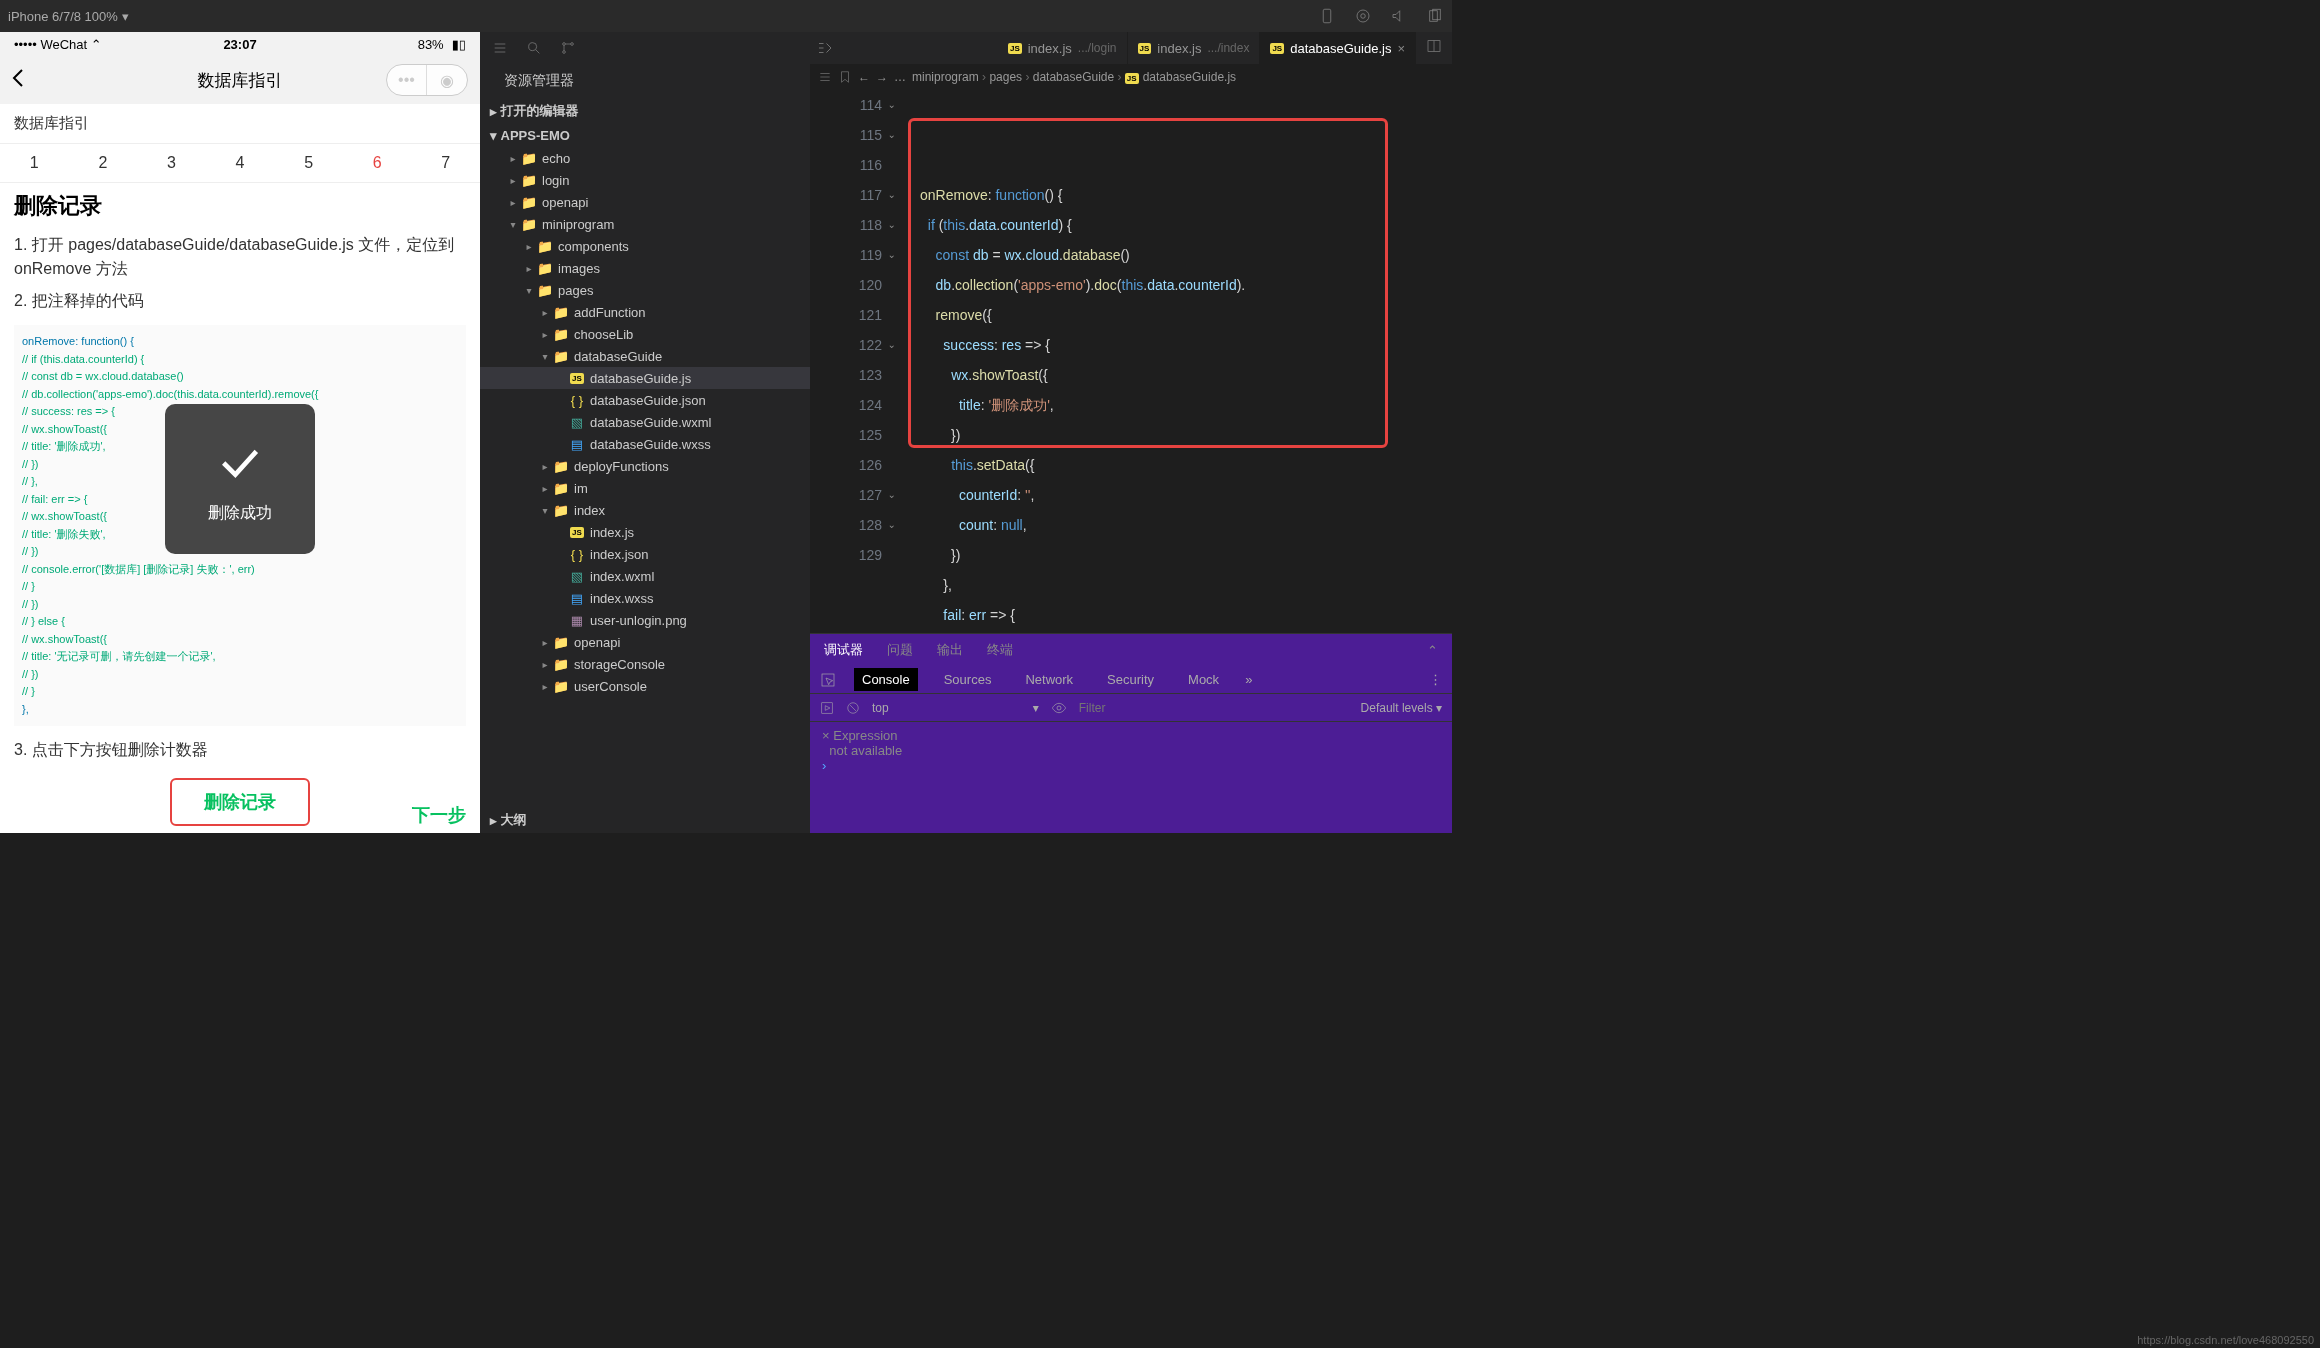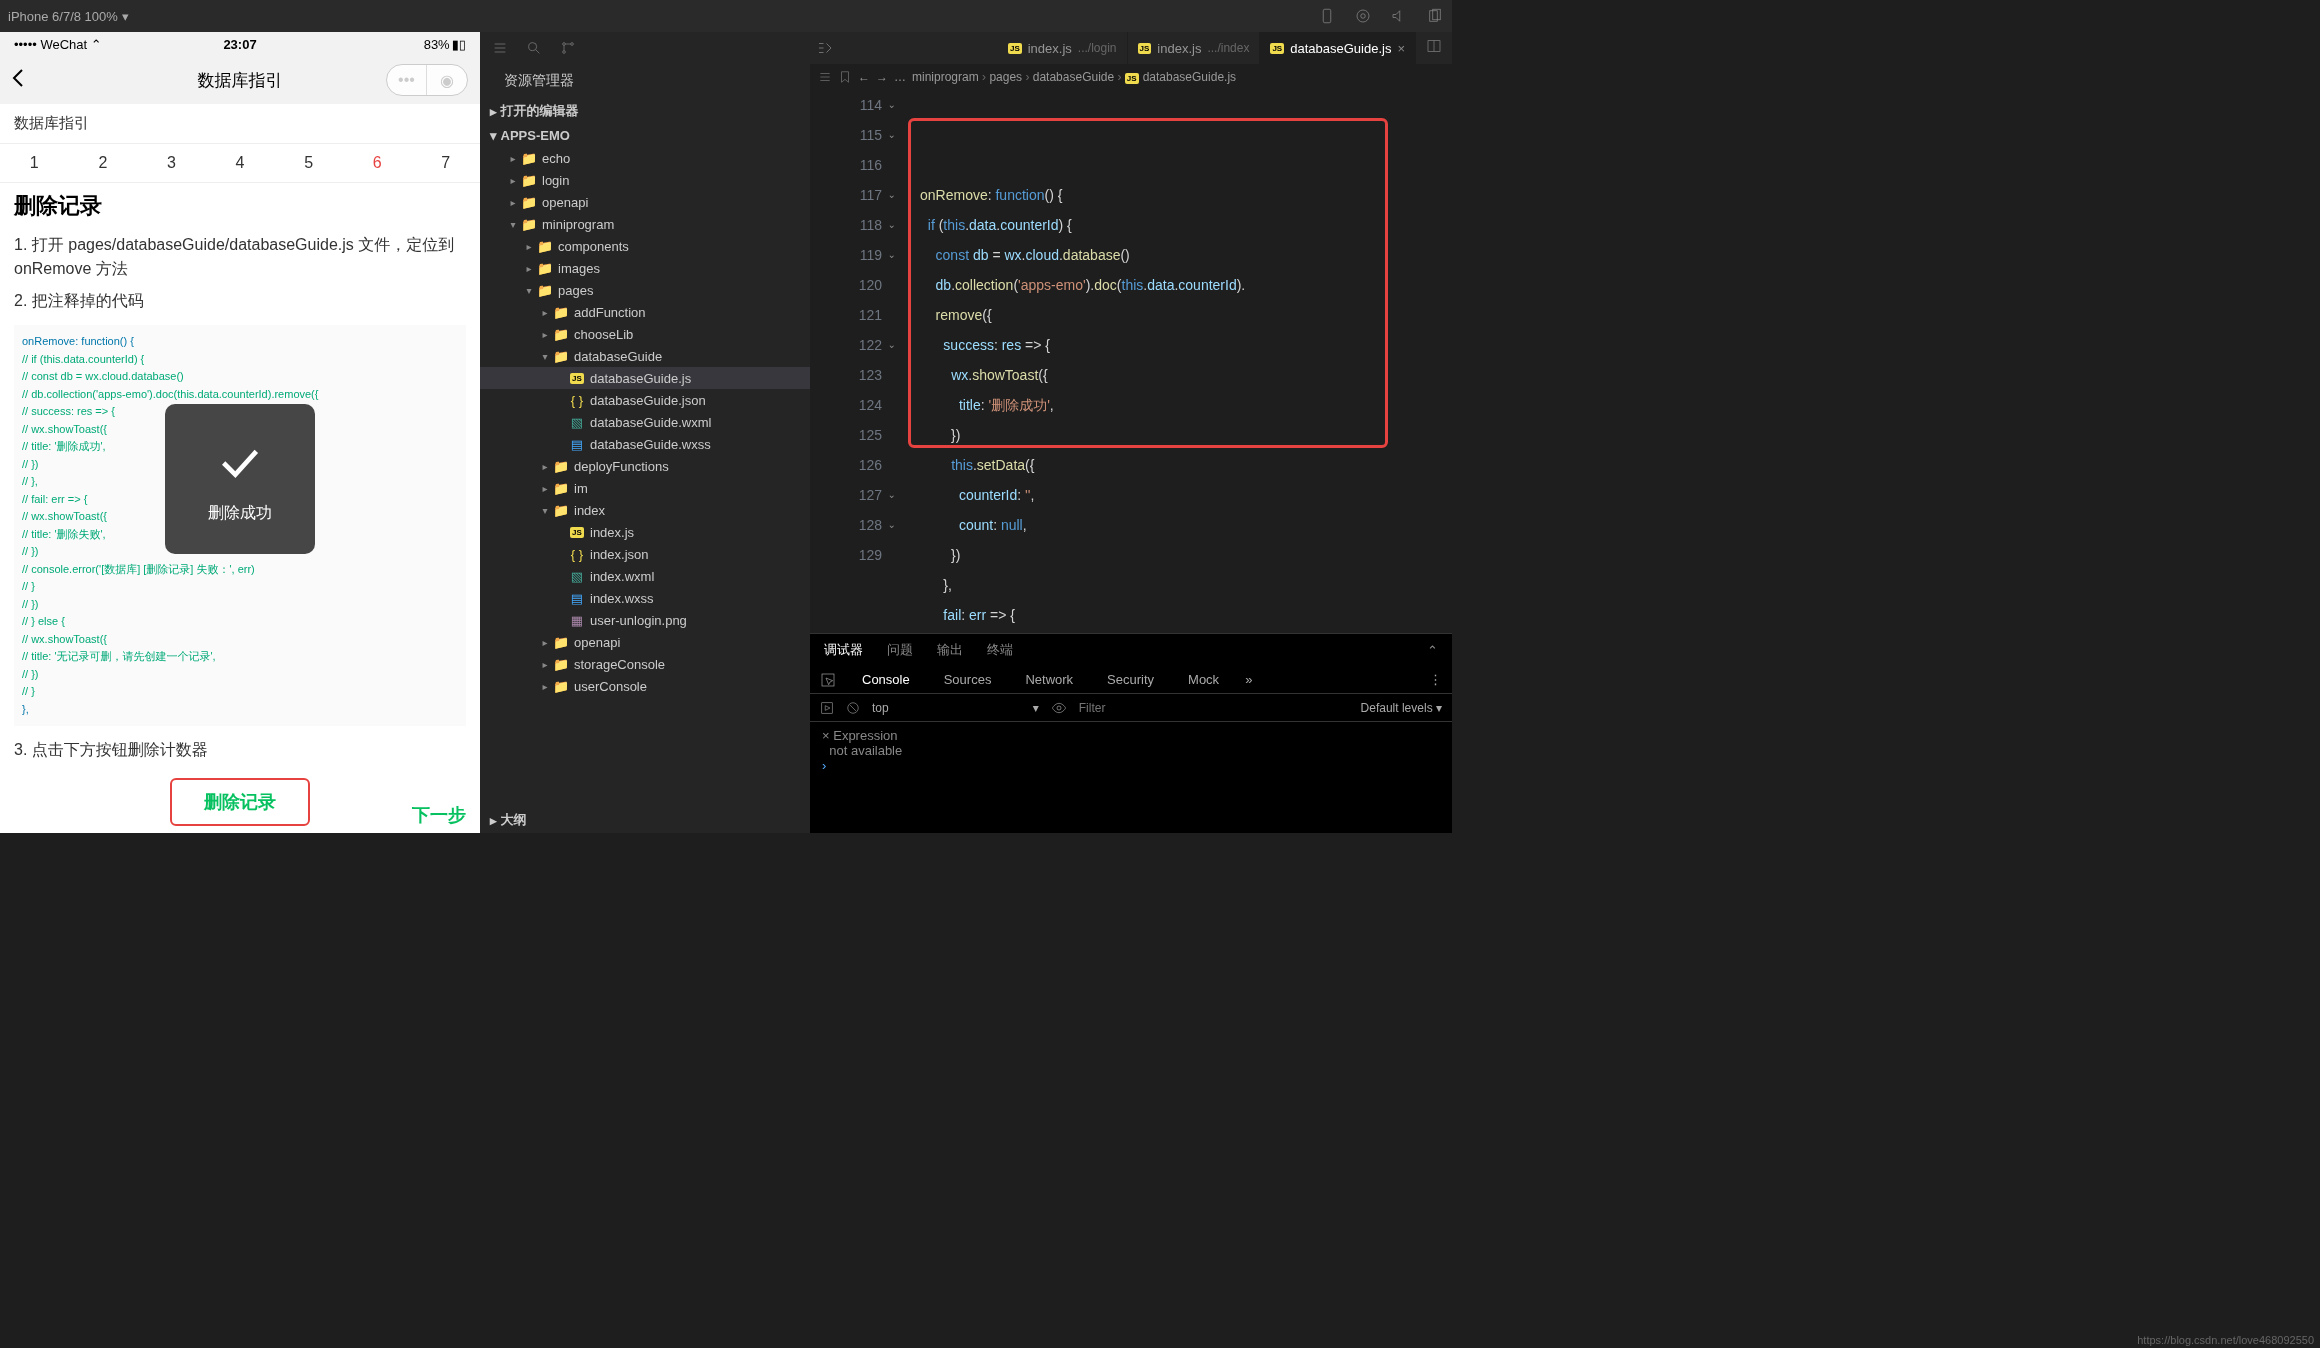--- a/index.html
+++ b/index.html
@@ -12,21 +12,21 @@
 .topbar-icons svg { width: 18px; height: 18px; stroke: #888; fill: none; }
 
 
 .main { display: flex; flex: 1; overflow: hidden; }
 
 
 .sim { width: 480px; background: #f2f2f2; display: flex; flex-direction: column; position: relative; }
 .sim-status { height: 24px; display: flex; align-items: center; padding: 0 14px; font-size: 13px; color: #000; }
 .sim-status .carrier { font-weight: 500; }
 .sim-status .time { position: absolute; left: 50%; transform: translateX(-50%); font-weight: 600; }
-.sim-status .battery { margin-left: auto; display: flex; align-items: center; gap: 2px; }
+.sim-status .battery { margin-left: auto; display: flex; align-items: center; gap: 8px; }
 .sim-nav { height: 48px; display: flex; align-items: center; padding: 0 12px; position: relative; background: #f2f2f2; }
 .sim-nav .back { width: 24px; }
 .sim-nav .title { position: absolute; left: 50%; transform: translateX(-50%); font-size: 17px; font-weight: 500; color: #000; }
 .sim-nav .capsule { margin-left: auto; display: flex; border: 1px solid #ccc; border-radius: 20px; background: rgba(255,255,255,.8); }
 .sim-nav .capsule div { width: 40px; height: 30px; display: flex; align-items: center; justify-content: center; }
 .sim-nav .capsule div:first-child { border-right: 1px solid #ddd; }
 .sim-content { flex: 1; background: #fff; overflow: hidden; position: relative; }
 .breadcrumb-line { padding: 10px 14px; font-size: 15px; color: #333; border-bottom: 1px solid #eee; }
 .tab-nums { display: flex; padding: 10px 0; border-bottom: 1px solid #eee; }
 .tab-nums span { flex: 1; text-align: center; font-size: 16px; color: #333; }
@@ -79,21 +79,21 @@
 .fold-chev { position: absolute; right: -14px; color: #888; font-size: 10px; }
 .code-lines { flex: 1; line-height: 30px; white-space: pre; color: #d4d4d4; position: relative; padding-left: 20px; }
 .tok-fn { color: #dcdcaa; }
 .tok-var { color: #9cdcfe; }
 .tok-const { color: #569cd6; }
 .tok-str { color: #ce9178; }
 .tok-op { color: #d4d4d4; }
 .red-box { position: absolute; border: 3px solid #e64340; border-radius: 6px; pointer-events: none; }
 
 
-.bottom-panel { height: 200px; border-top: 1px solid #333; background: #000000; display: flex; flex-direction: column; }
+.bottom-panel { height: 200px; border-top: 1px solid #333; background: #4c1d95; display: flex; flex-direction: column; }
 .panel-tabs { height: 32px; display: flex; align-items: center; padding: 0 14px; gap: 24px; font-size: 13px; color: #888; }
 .panel-tabs .active { color: #fff; }
 .devtools-tabs { height: 28px; display: flex; align-items: center; padding: 0 10px; gap: 18px; font-size: 13px; color: #aaa; border-bottom: 1px solid #333; }
 .devtools-tabs .dt-tab { padding: 4px 8px; }
 .devtools-tabs .dt-tab.active { background: #000; color: #fff; }
 .devtools-toolbar { height: 28px; display: flex; align-items: center; padding: 0 10px; gap: 12px; font-size: 12px; color: #aaa; border-bottom: 1px solid #333; }
 .devtools-toolbar input { background: transparent; border: none; color: #ccc; font-size: 12px; outline: none; width: 120px; }
 .console-body { flex: 1; padding: 6px 12px; font-family: Menlo, monospace; font-size: 13px; color: #aaa; }
 .console-body .err { color: #888; }
 .console-prompt { color: #5af; }

